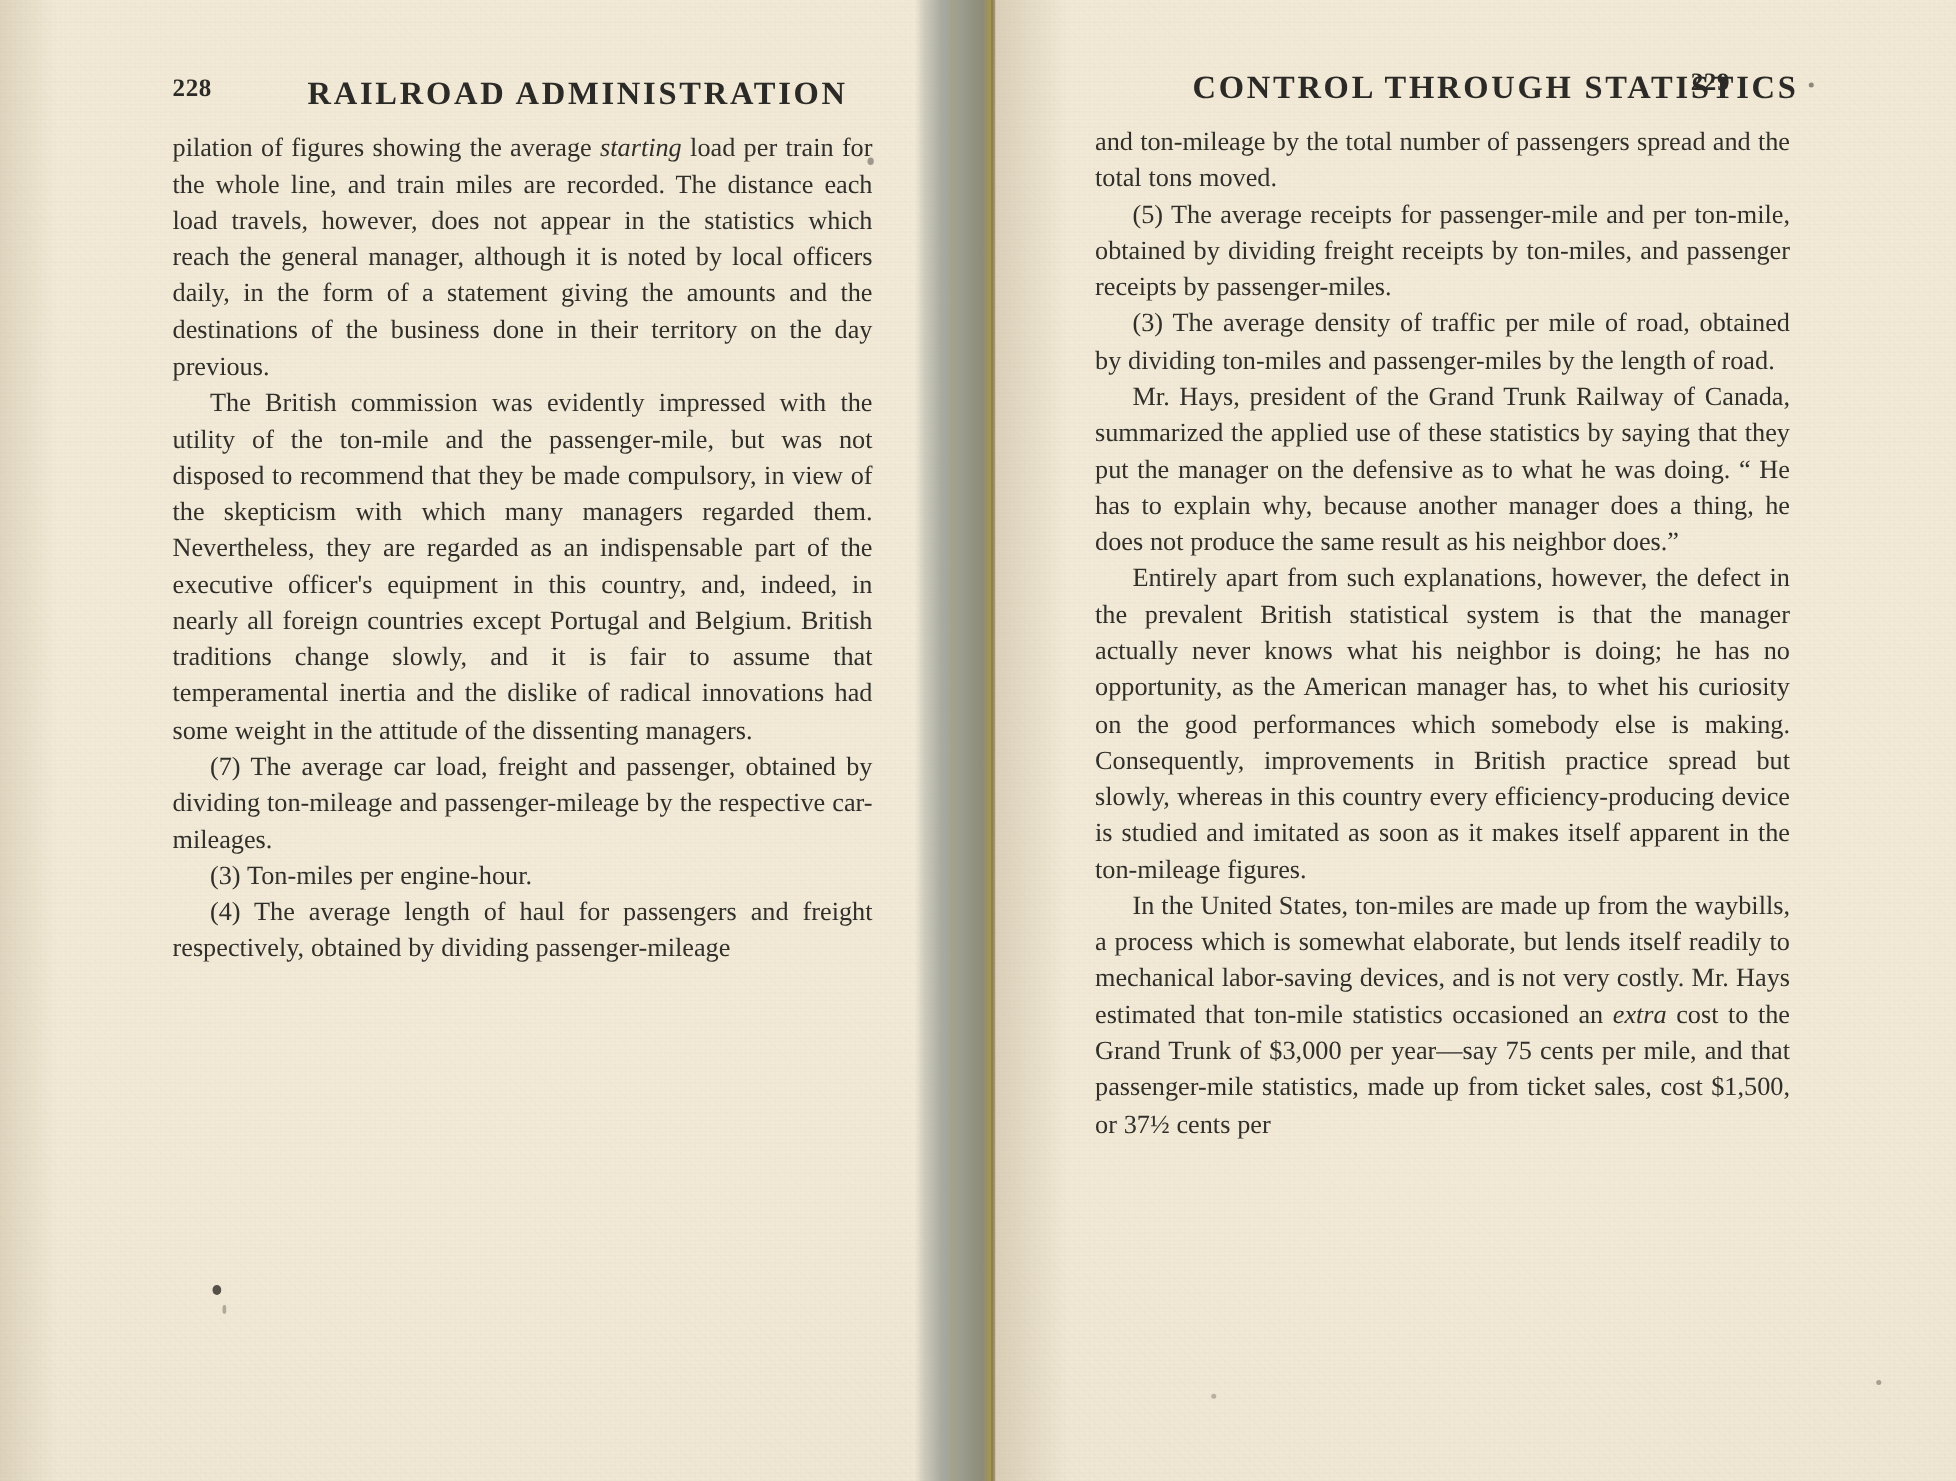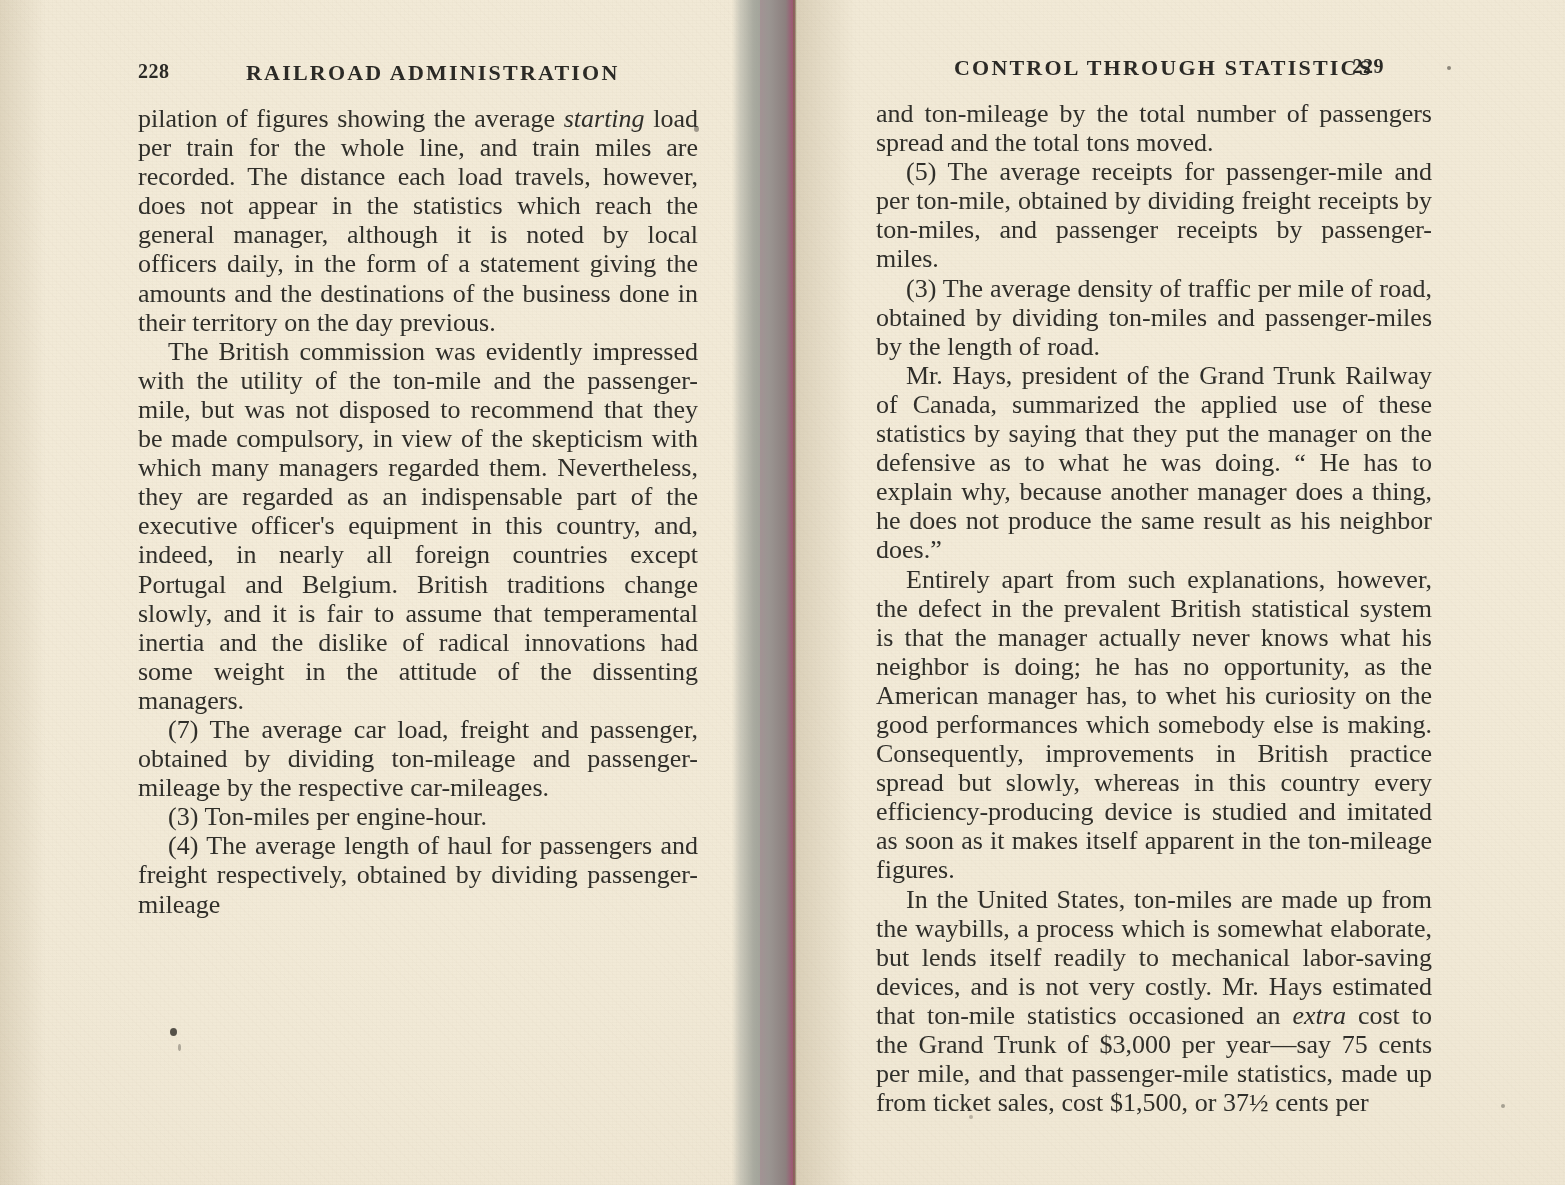--- a/index.html
+++ b/index.html
@@ -11,21 +11,21 @@
     width: 1565px;
     height: 1185px;
     overflow: hidden;
     font-family: "Liberation Serif", "DejaVu Serif", serif;
   }
 
   #book {
     position: relative;
     width: 1565px;
     height: 1185px;
-    background: #ec4899;
+    background: #fde047;
   }
 
   
   .page {
     position: absolute;
     top: 0;
     height: 1185px;
     background:
       radial-gradient(120% 90% at 50% 40%, #f4ecda 0%, #f1e9d6 55%, #ece3cf 100%);
   }
@@ -106,32 +106,32 @@
   .runhead .folio {
     position: absolute;
     top: 0;
     font-size: 20px;
     letter-spacing: .5px;
     font-weight: 600;
   }
   .runhead .title {
     position: absolute;
     top: 0;
-    font-size: 22px;
+    font-size: 26px;
     font-weight: 600;
     letter-spacing: 2.2px;
   }
   #left-text  .folio { left: 0;    }
   #left-text  .title { left: 108px;}
   #right-text .title { left: 78px; }
   #right-text .folio { right: 48px;}
 
   p.body {
     margin: 0;
-    font-size: 26px;
+    font-size: 21px;
     line-height: 29.1px;
     text-align: justify;
     text-justify: inter-word;
     color: #302f2a;
     hyphens: none;
     word-spacing: .2px;
   }
   p.body.indent { text-indent: 30px; }
   p.body + p.body { margin-top: 0; }
 

